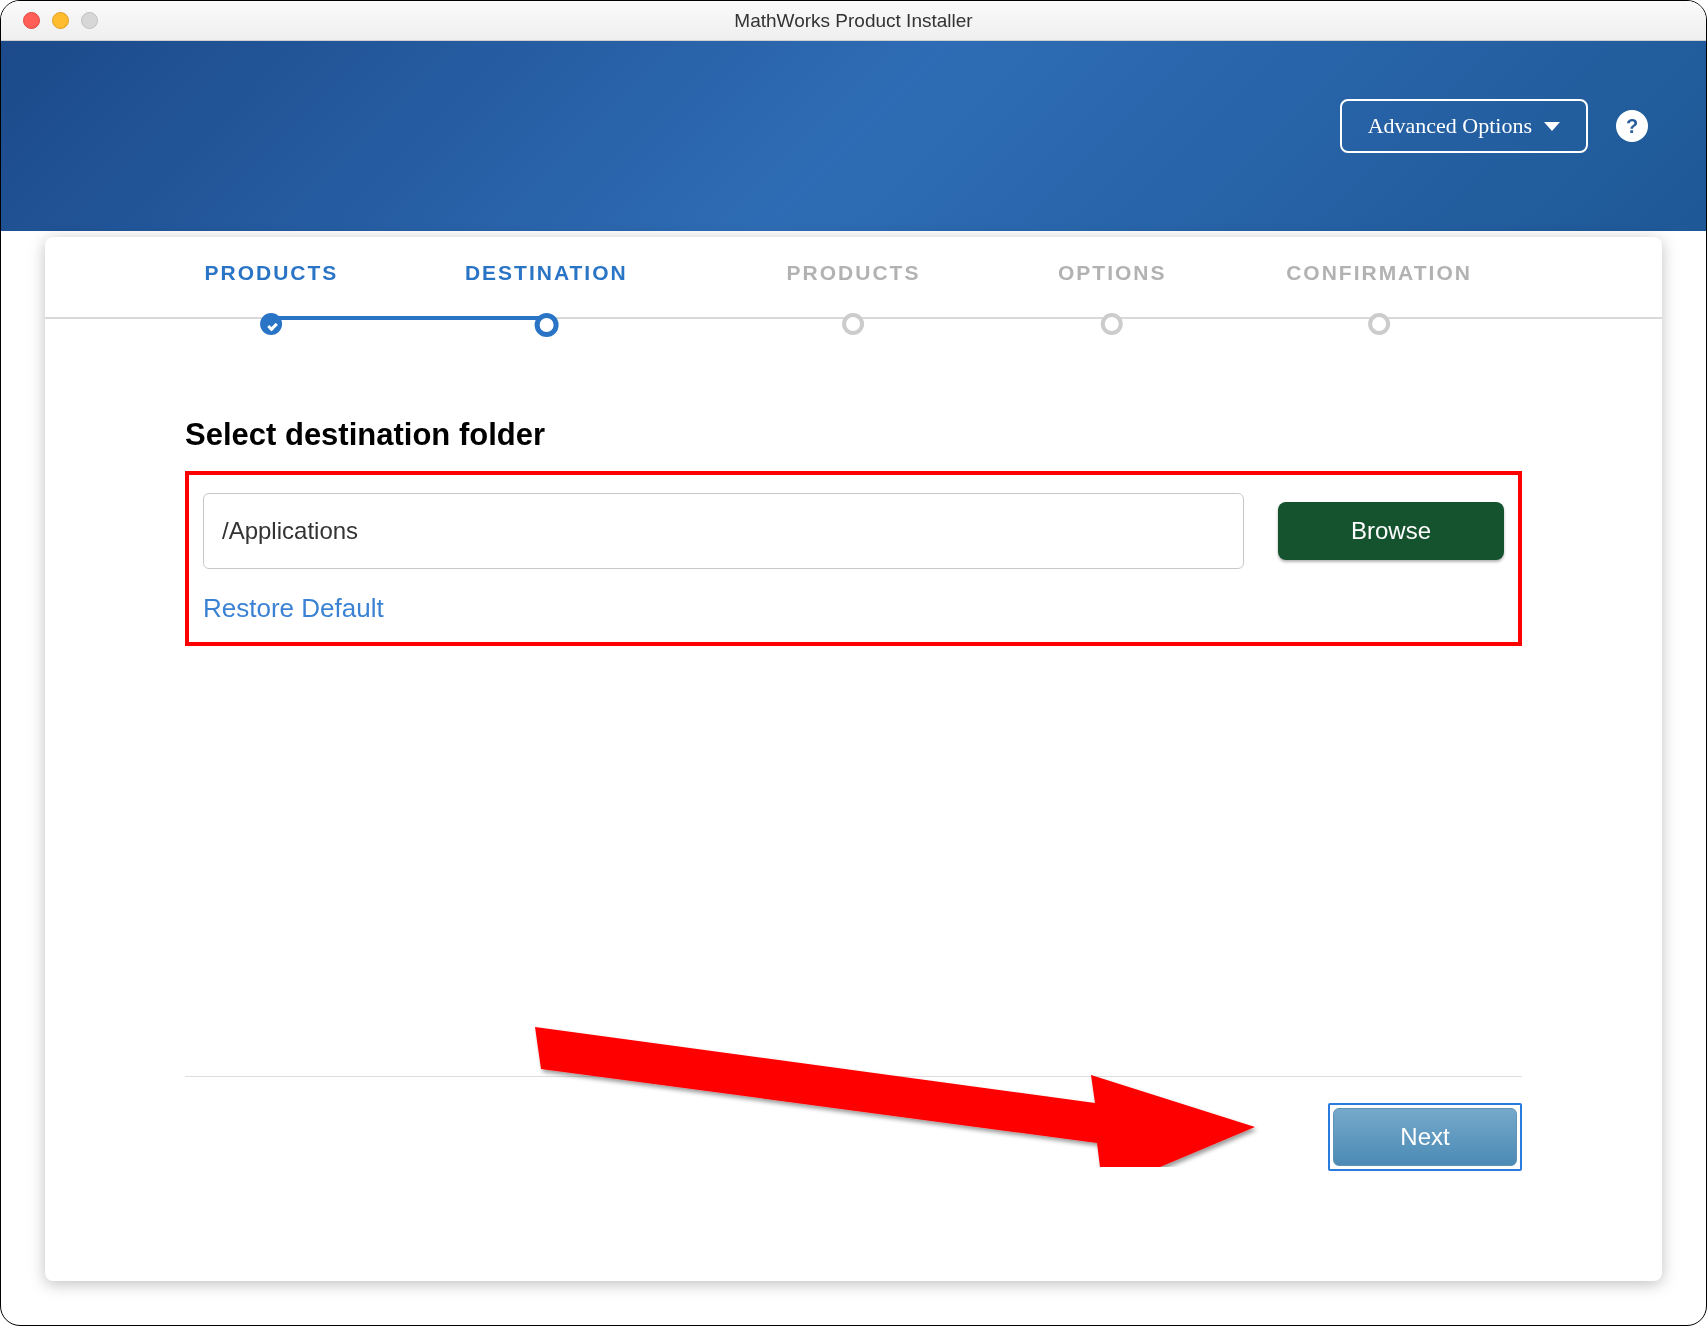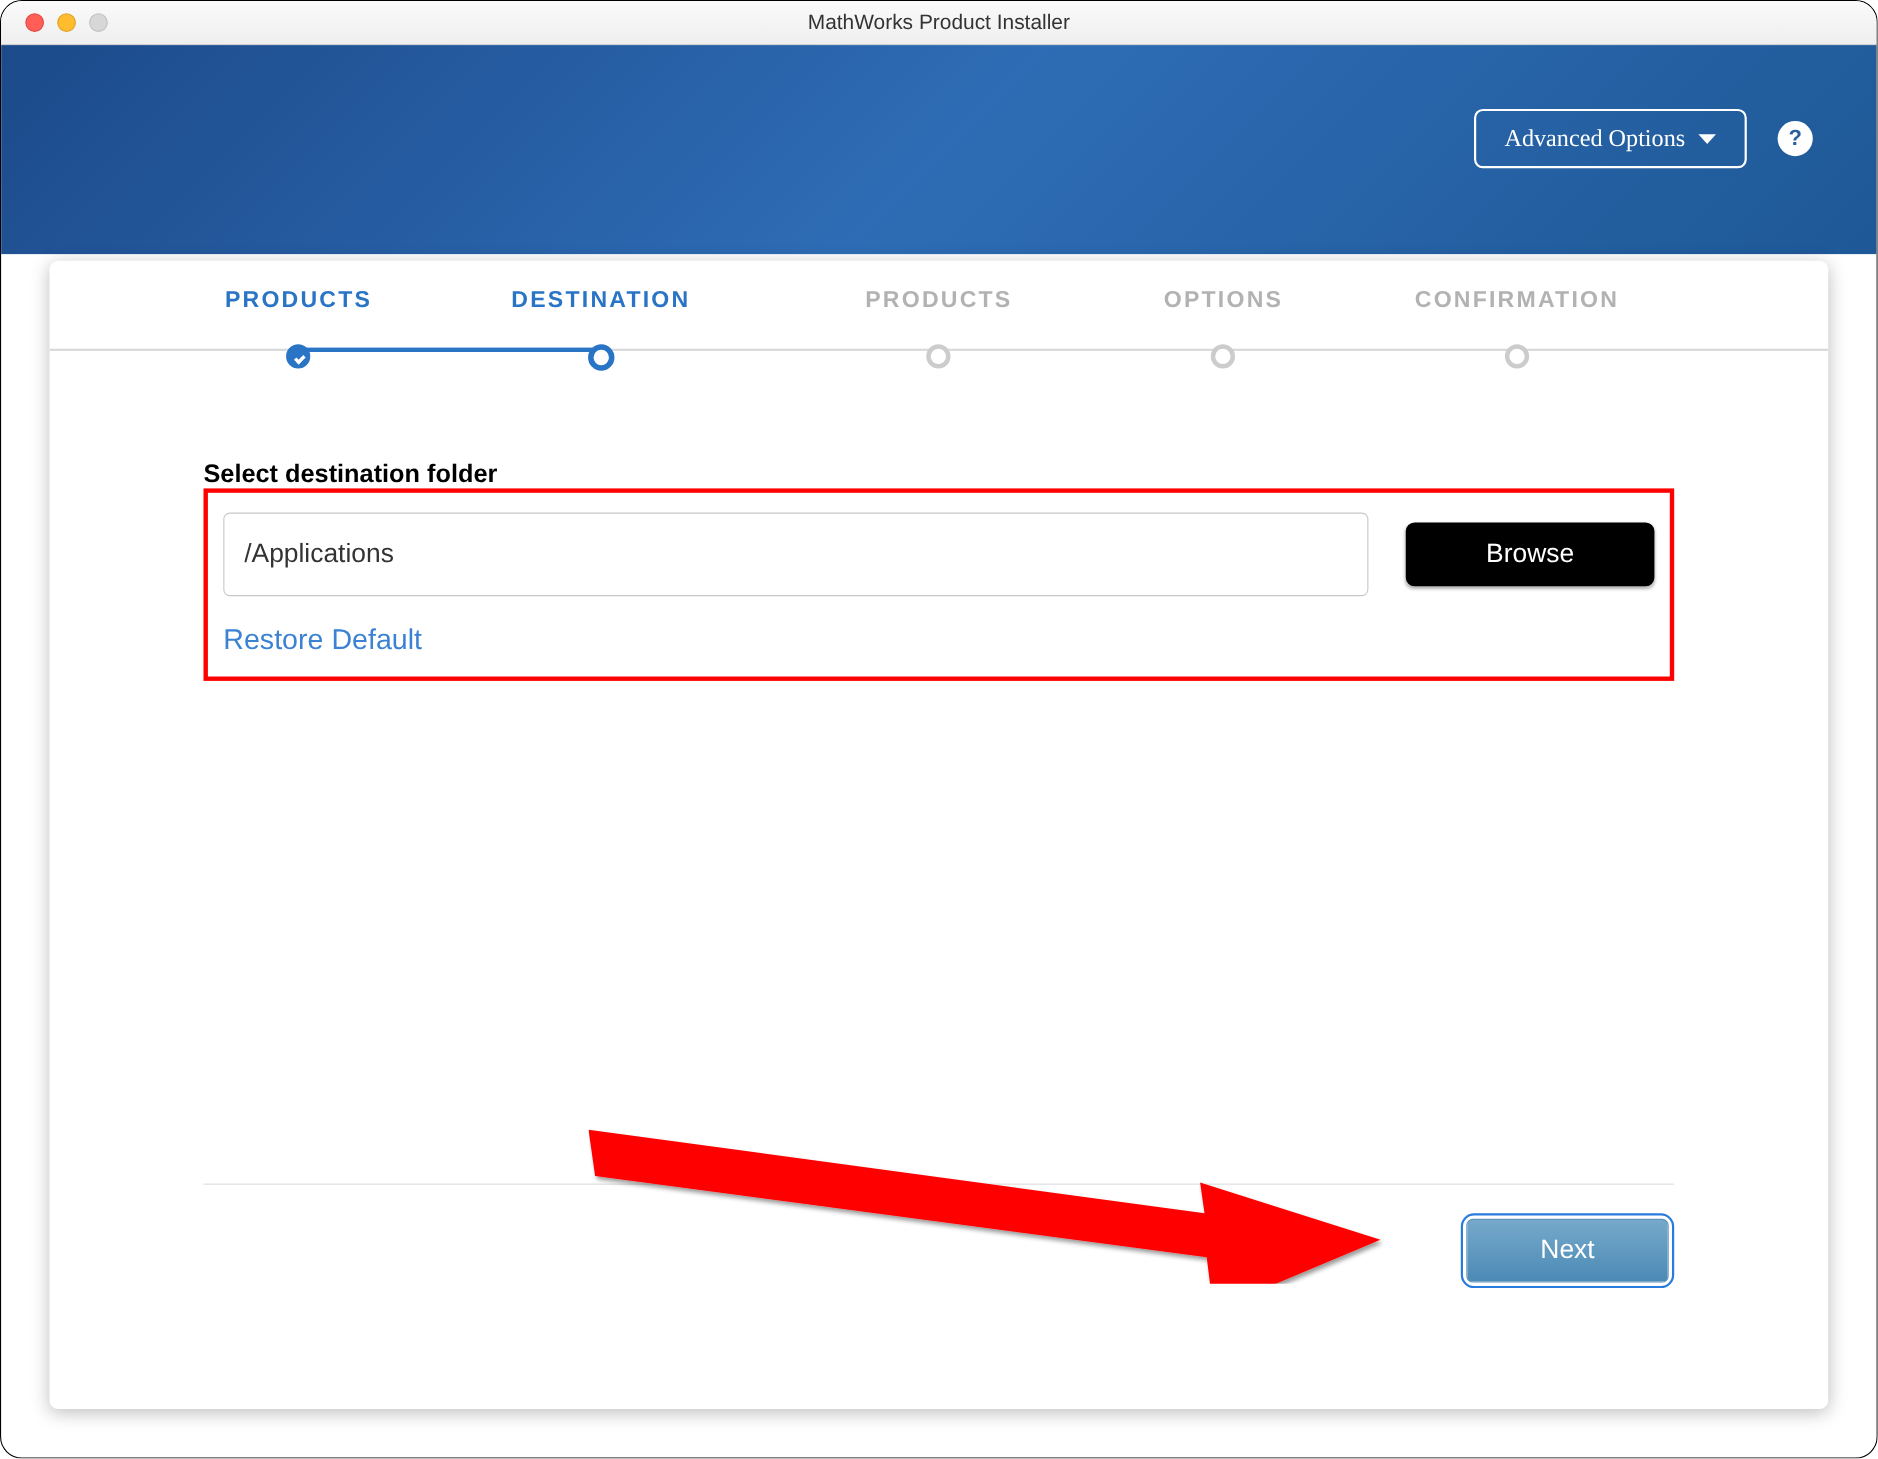--- a/index.html
+++ b/index.html
@@ -139,47 +139,47 @@
     }
     .step.current .dot { background: #fff; border: 5px solid #2a74c6; width: 24px; height: 24px; }
     .s1 { left: 14%; transform: translateX(-50%); }
     .s2 { left: 31%; transform: translateX(-50%); }
     .s3 { left: 50%; transform: translateX(-50%); }
     .s4 { left: 66%; transform: translateX(-50%); }
     .s5 { left: 82.5%; transform: translateX(-50%); }
 
     
     .content { padding: 60px 140px 0 140px; }
-    .section-title { font-size: 23px; font-weight: 700; color: #000; }
+    .section-title { font-size: 31px; font-weight: 700; color: #000; margin-bottom: 18px; }
     .highlight-box { border: 4px solid #ff0000; padding: 18px 14px 18px 14px; }
     .row1 { display: flex; gap: 34px; align-items: center; }
     .path-input {
       flex: 1; height: 76px;
       border: 1px solid #c8c8c8; border-radius: 6px;
       padding: 0 18px; font-size: 24px;
       color: #333;
     }
     .browse-btn {
       width: 226px; height: 58px;
-      background: #000000; color: #fff;
+      background: #14532d; color: #fff;
       font-size: 24px; border: none; border-radius: 8px;
       cursor: pointer;
       box-shadow: 0 2px 3px rgba(0,0,0,.3);
     }
     .restore { display: inline-block; margin-top: 24px; color: #3b82d4; font-size: 26px; cursor: pointer; }
 
     
     .footer {
       position: absolute;
       left: 140px; right: 140px; bottom: 110px;
       border-top: 1px solid #ddd;
       display: flex; justify-content: flex-end;
       padding-top: 26px;
     }
-    .next-wrap { border: 2px solid #2a7bde; padding: 3px; border-radius: 12px; }
+    .next-wrap { border: 2px solid #2a7bde; padding: 3px; border-radius: 2px; }
     .next-btn {
       width: 184px; height: 58px;
       background: linear-gradient(#76a9cb, #4b8ab5);
       border: 1px solid #5f94b8;
       border-radius: 6px;
       color: #fff; font-size: 24px; cursor: pointer;
     }
 
     
     .arrow-annot {

